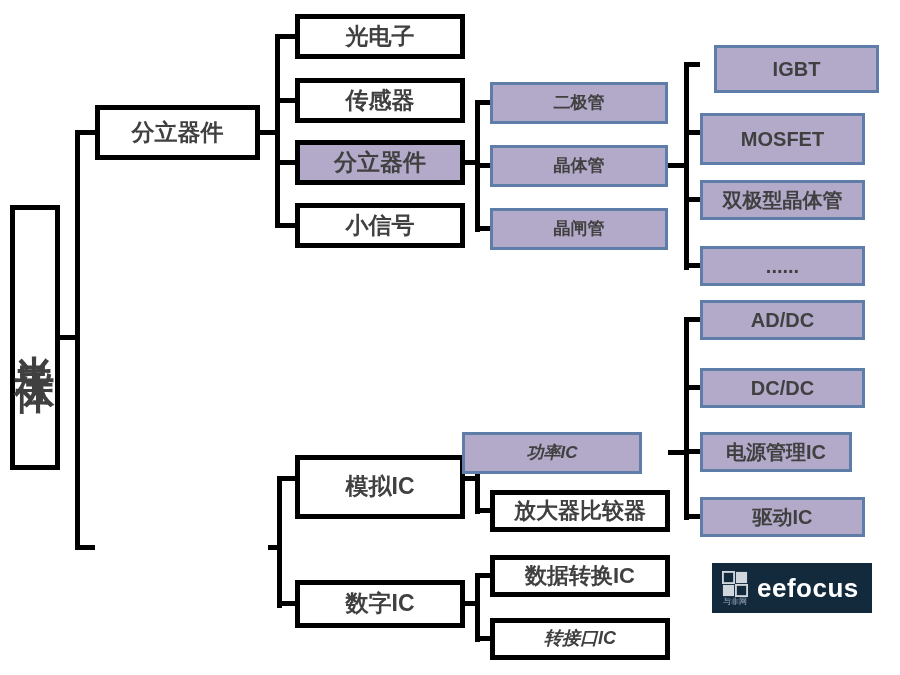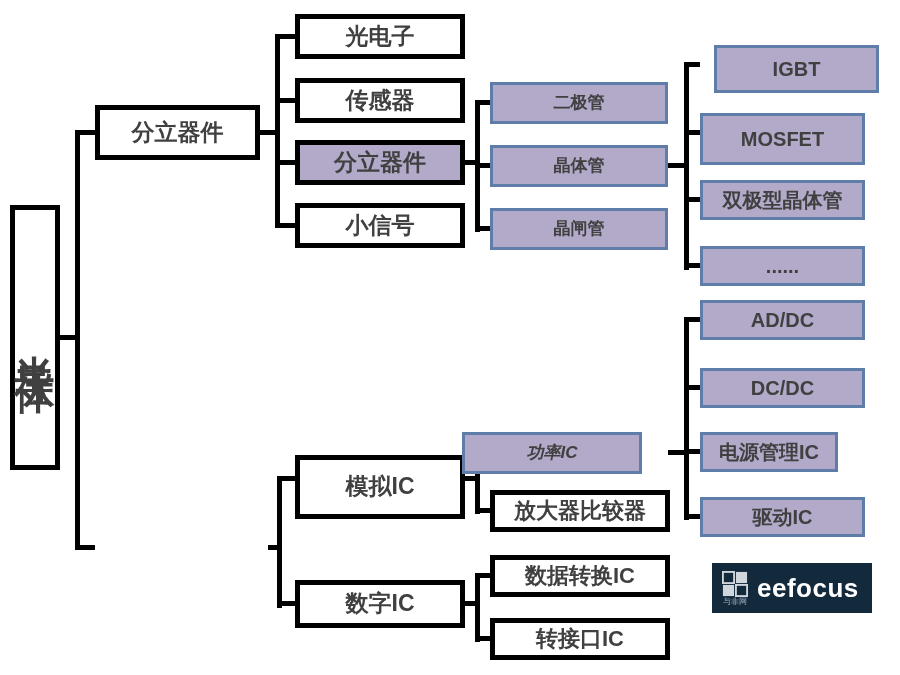--- a/index.html
+++ b/index.html
@@ -93,30 +93,30 @@
   <div class="node purple blueb" style="left:490px;top:145px;width:178px;height:42px;">晶体管</div>
   <div class="node purple blueb" style="left:490px;top:208px;width:178px;height:42px;">晶闸管</div>
 
   <div class="node purple blueb rightcol" style="left:700px;top:45px;width:165px;height:48px;margin-left:14px;">IGBT</div>
   <div class="node purple blueb rightcol" style="left:700px;top:113px;width:165px;height:52px;">MOSFET</div>
   <div class="node purple blueb rightcol" style="left:700px;top:180px;width:165px;height:40px;">双极型晶体管</div>
   <div class="node purple blueb rightcol" style="left:700px;top:246px;width:165px;height:40px;">......</div>
 
   <div class="node purple blueb rightcol" style="left:700px;top:300px;width:165px;height:40px;">AD/DC</div>
   <div class="node purple blueb rightcol" style="left:700px;top:368px;width:165px;height:40px;">DC/DC</div>
-  <div class="node purple blueb rightcol" style="left:700px;top:432px;width:138px;height:40px;">电源管理IC</div>
+  <div class="node purple blueb rightcol" style="left:700px;top:432px;width:152px;height:40px;">电源管理IC</div>
   <div class="node purple blueb rightcol" style="left:700px;top:497px;width:165px;height:40px;">驱动IC</div>
 
   <div class="node" style="left:295px;top:455px;width:170px;height:64px;">模拟IC</div>
   <div class="node" style="left:295px;top:580px;width:170px;height:48px;">数字IC</div>
 
   <div class="node purple blueb" style="left:462px;top:432px;width:180px;height:42px;font-style:italic;">功率IC</div>
   <div class="node" style="left:490px;top:490px;width:180px;height:42px;font-size:22px;">放大器比较器</div>
   <div class="node" style="left:490px;top:555px;width:180px;height:42px;font-size:22px;">数据转换IC</div>
-  <div class="node" style="left:490px;top:618px;width:180px;height:42px;font-size:22px;">转接口IC</div>
+  <div class="node" style="left:490px;top:618px;width:180px;height:42px;font-size:18px;font-style:italic;">转接口IC</div>
 
   <div class="logo" style="left:712px;top:563px;width:160px;height:50px;">
     <div class="logo-iconcol">
       <svg width="26" height="26" viewBox="0 0 28 28" aria-hidden="true">
         <rect x="1" y="1" width="12" height="12" fill="none" stroke="#cfd6dc" stroke-width="2"></rect>
         <rect x="15" y="1" width="12" height="12" fill="#cfd6dc"></rect>
         <rect x="1" y="15" width="12" height="12" fill="#cfd6dc"></rect>
         <rect x="15" y="15" width="12" height="12" fill="none" stroke="#cfd6dc" stroke-width="2"></rect>
       </svg>
       <span class="logo-sub">与非网</span>

